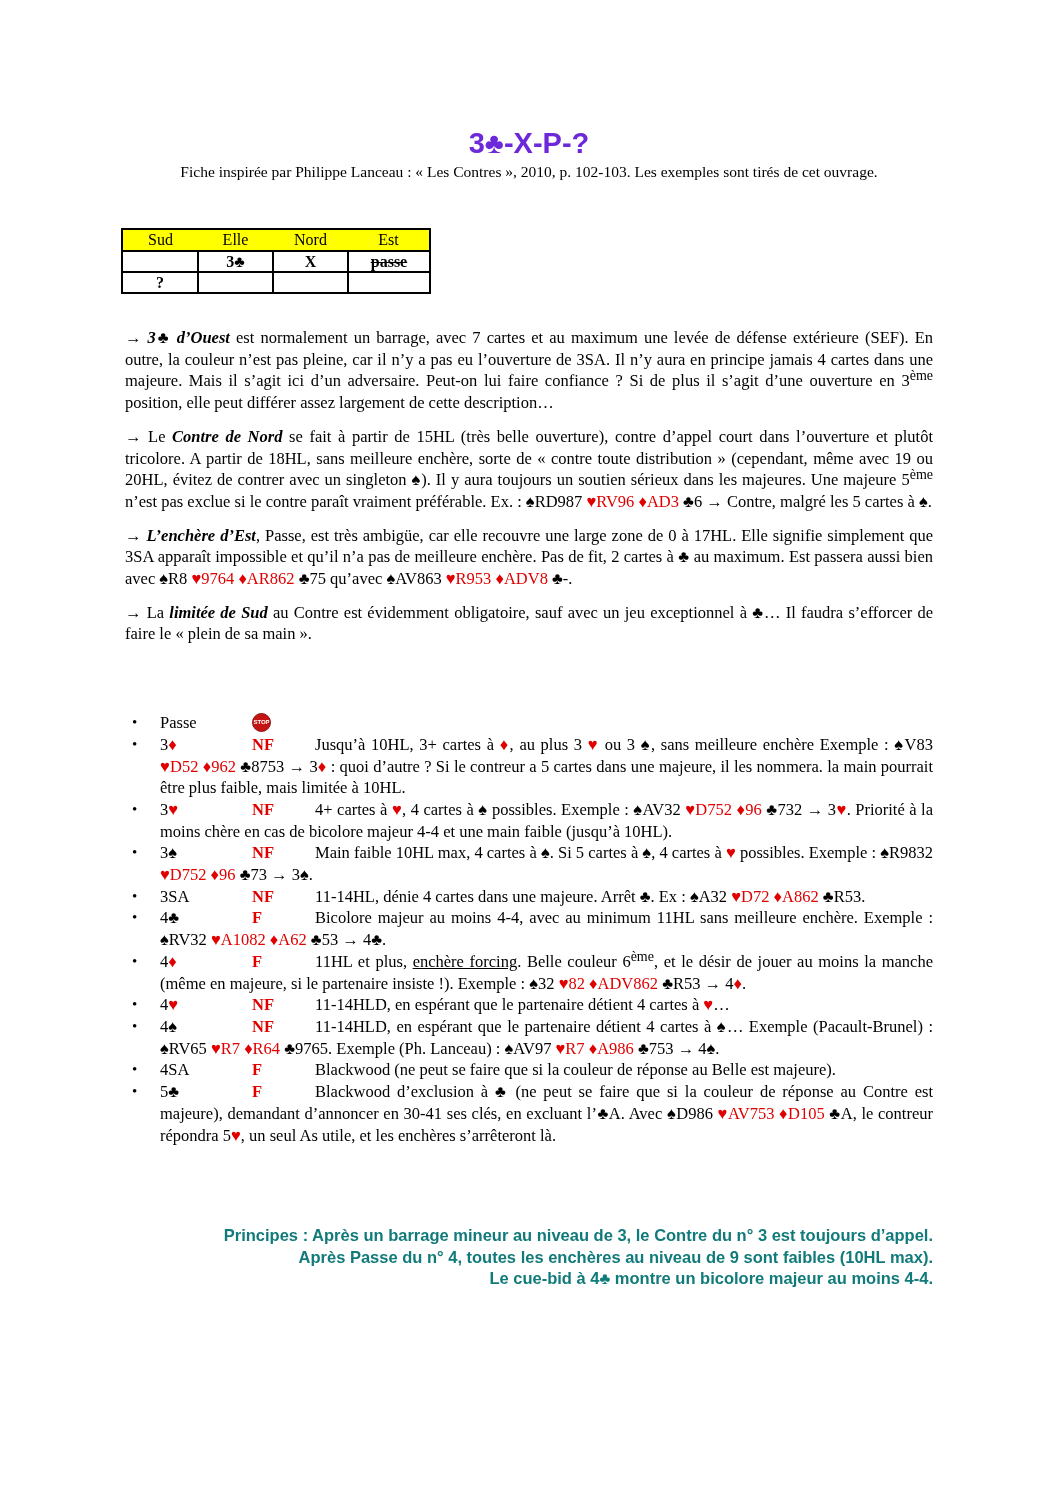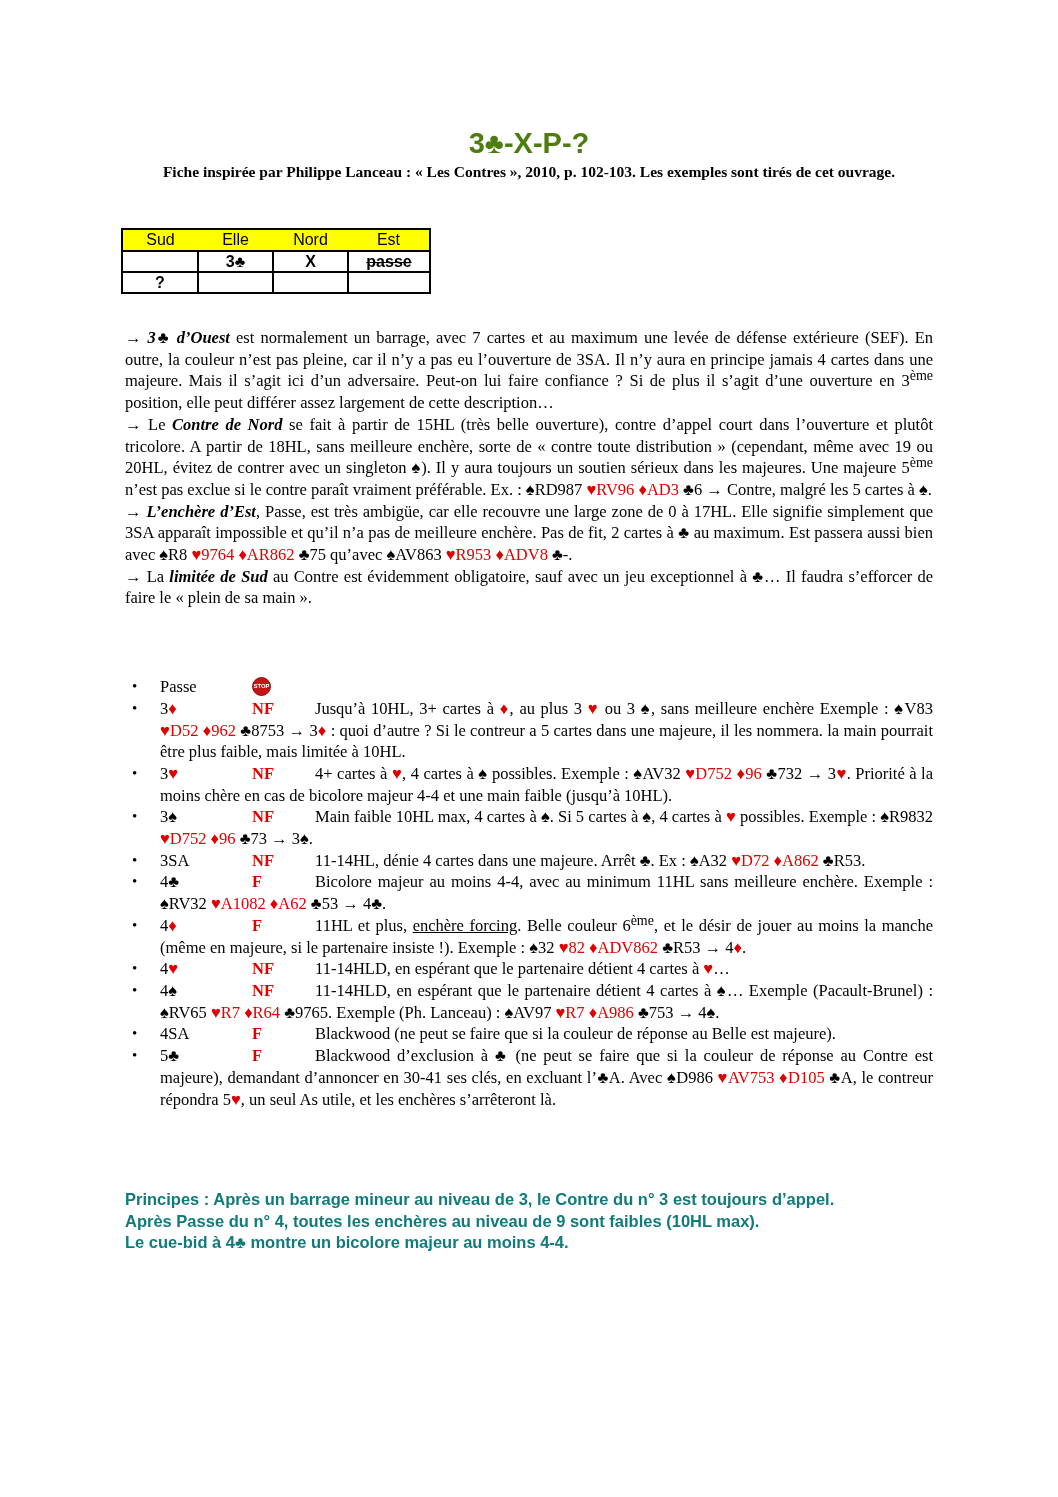--- a/index.html
+++ b/index.html
@@ -9,65 +9,65 @@
     color:#000;
   }
   .content{width:808px;margin:0 auto 0 125px;}
   .r{color:#e00000;}
   .b{font-weight:bold;font-style:italic;}
   .u{text-decoration:underline;}
   sup{font-size:14px;line-height:0;}
   .page-title{
     margin:127px 0 0 0;text-align:center;
     font-family:"Liberation Sans","DejaVu Sans",sans-serif;
-    font-size:29px;font-weight:bold;color:#4d7c0f;
+    font-size:29px;font-weight:bold;color:#6d28d9;
   }
   .page-subtitle{
     margin-top:3px;text-align:center;
-    font-size:15.5px;font-weight:bold;
+    font-size:15.5px;font-weight:normal;
   }
   table.bid-table{
     border-collapse:collapse;margin:47px 0 0 -4px;
-    font-family:Liberation Sans, sans-serif;
+    font-family:Liberation Serif, serif;
     font-size:16px;border:2px solid #000;
   }
   table.bid-table th{
     background:#ffff00;font-weight:normal;width:75px;height:20px;
     border:none;text-align:center;padding:0;
   }
   table.bid-table th:last-child{width:81px;}
   table.bid-table td{
     border:2px solid #000;height:19px;text-align:center;
     font-weight:bold;padding:0;
   }
   td.strike{text-decoration:line-through;}
   .paras{margin-top:33px;}
   .para{
-    text-align:justify;font-size:16.5px;line-height:21.7px;
+    text-align:justify;font-size:16.5px;line-height:21.7px;margin-top:12px;
   }
   .para:first-child{margin-top:0;}
   .bid-list{margin-top:67px;}
   .bid-item{
     position:relative;padding-left:35px;text-align:justify;
     font-size:16.5px;line-height:21.7px;
   }
   .bullet{position:absolute;left:7px;top:0;font-size:15px;}
   .bid-label{display:inline-block;width:92px;}
   .bid-marker{display:inline-block;width:63px;color:#e00000;font-weight:bold;}
   .stop{
     display:inline-block;width:17px;height:17px;border-radius:50%;
     background:#c41414;border:1px solid #8c0e0e;vertical-align:-4px;
     text-align:center;overflow:hidden;
   }
   .stop-text{
     display:block;color:#ffffff;font-family:"Liberation Sans",sans-serif;
     font-size:6px;font-weight:bold;line-height:17px;letter-spacing:0;
   }
   .principles{
-    margin-top:79px;text-align:left;
+    margin-top:79px;text-align:right;
     font-family:"Liberation Sans","DejaVu Sans",sans-serif;
     font-weight:bold;font-size:16.5px;line-height:21.5px;color:#117a7a;
   }
 </style>
 </head>
 <body>
 
 <div class="content">
 
   <h1 class="page-title">3♣-X-P-?</h1>

